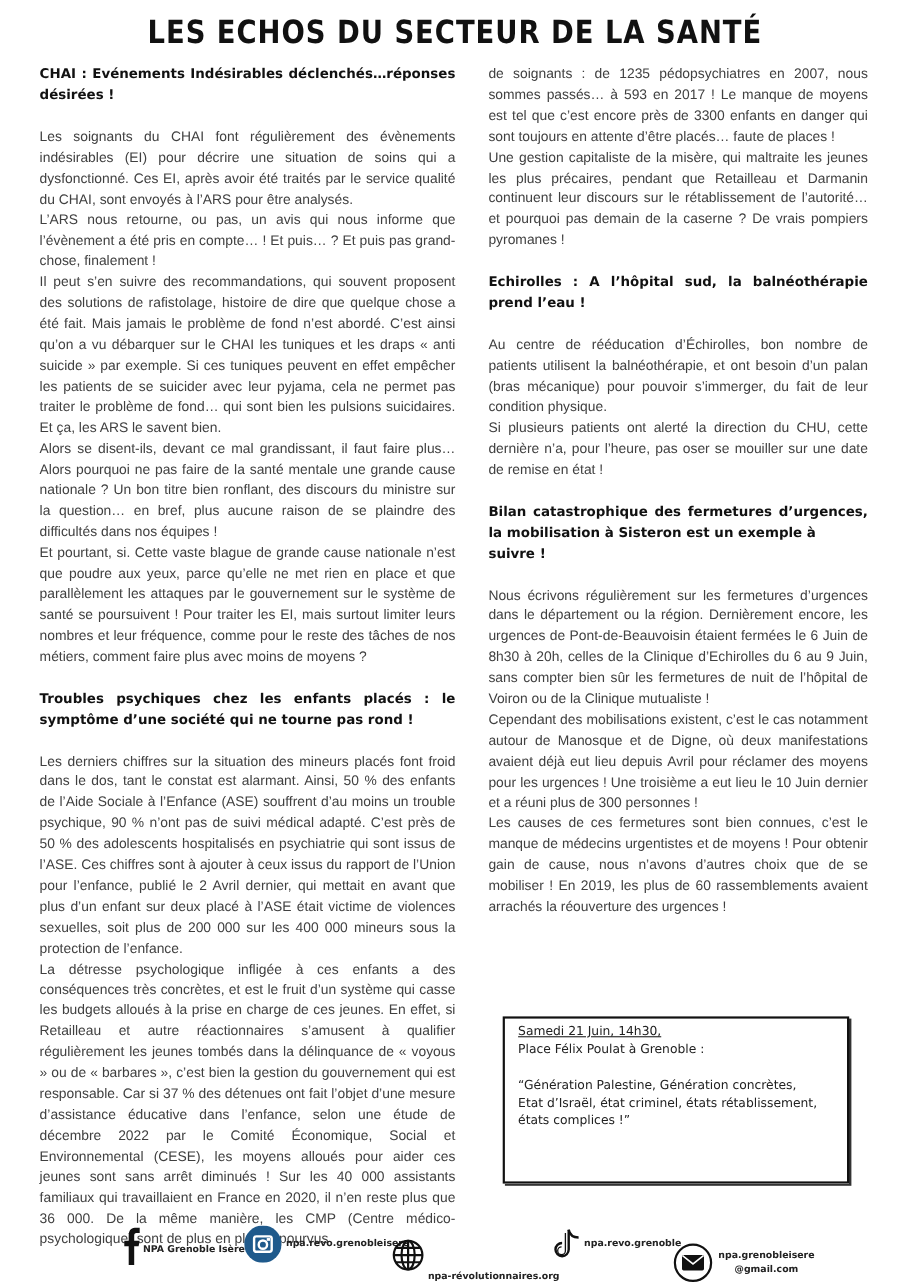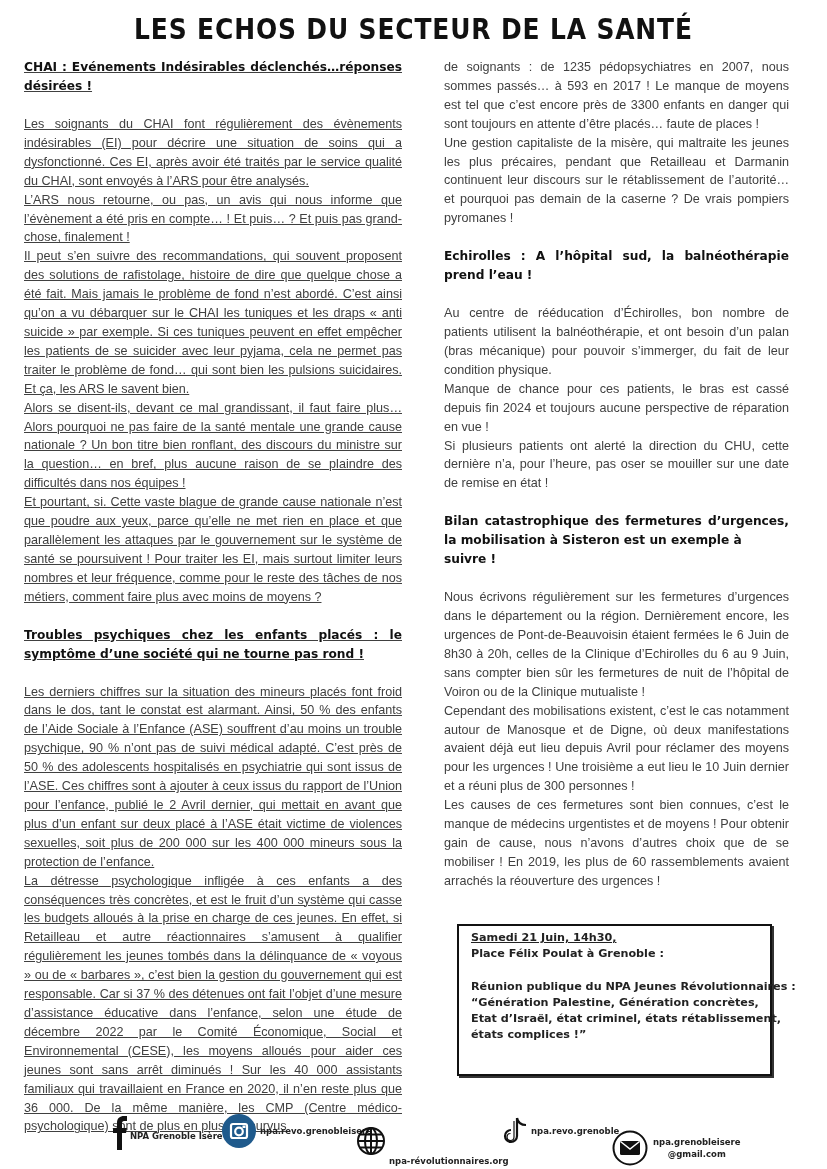--- a/index.html
+++ b/index.html
@@ -7,32 +7,32 @@
   .title {
     position: absolute; left: 0; top: 12px; width: 827px; text-align: center;
     font-family: "DejaVu Sans", sans-serif; font-weight: bold; font-size: 29px;
     letter-spacing: 1px; color: #111; transform: scaleX(0.86); transform-origin: center;
   }
   .col {
     position: absolute; top: 58px;
     font-family: "Liberation Sans", sans-serif; font-size: 12.6px; line-height: 18.9px;
     text-align: justify; color: #404040;
   }
-  .col-left { left: 24px; width: 378px; text-decoration: underline; }
+  .col-left { left: 36px; width: 378px; }
   .col-right { left: 444px; width: 345px; }
   .col p { margin: 0; }
   .col h2 {
     margin: 0; font-family: "DejaVu Sans", sans-serif; font-weight: bold;
     font-size: 12.2px; line-height: 19px; color: #111; text-align: justify;
   }
   .gap { height: 19px; }
   .events {
     position: absolute; left: 457px; top: 924px; width: 315px; height: 152px;
     border: 2px solid #111; box-shadow: 2px 2px 0 #333;
-    font-family: "DejaVu Sans", sans-serif; font-weight: bold; font-size: 11.2px;
+    font-family: "DejaVu Sans", sans-serif; font-weight: normal; font-size: 11.2px;
     line-height: 16.2px; color: #222; padding: 4px 0 0 12px; box-sizing: border-box;
   }
   .events p { margin: 0; white-space: nowrap; }
   .events .u { text-decoration: underline; }
   .footer {
     position: absolute; left: 0; top: 1112px; width: 827px; height: 50px;
     font-family: "DejaVu Sans", sans-serif; font-weight: bold; font-size: 8.5px; color: #222;
   }
   .fi { position: absolute; display: flex; align-items: center; }
   .ic { display: inline-block; }
@@ -57,38 +57,36 @@
   <p>La détresse psychologique infligée à ces enfants a des conséquences très concrètes, et est le fruit d’un système qui casse les budgets alloués à la prise en charge de ces jeunes. En effet, si Retailleau et autre réactionnaires s’amusent à qualifier régulièrement les jeunes tombés dans la délinquance de « voyous » ou de « barbares », c’est bien la gestion du gouvernement qui est responsable. Car si 37 % des détenues ont fait l’objet d’une mesure d’assistance éducative dans l’enfance, selon une étude de décembre 2022 par le Comité Économique, Social et Environnemental (CESE), les moyens alloués pour aider ces jeunes sont sans arrêt diminués ! Sur les 40 000 assistants familiaux qui travaillaient en France en 2020, il n’en reste plus que 36 000. De la même manière, les CMP (Centre médico-psychologique) sont de plus en plus dépourvus</p>
 </div>
 
 <div class="col col-right">
   <p>de soignants : de 1235 pédopsychiatres en 2007, nous sommes passés… à 593 en 2017 ! Le manque de moyens est tel que c’est encore près de 3300 enfants en danger qui sont toujours en attente d’être placés… faute de places !</p>
   <p>Une gestion capitaliste de la misère, qui maltraite les jeunes les plus précaires, pendant que Retailleau et Darmanin continuent leur discours sur le rétablissement de l’autorité… et pourquoi pas demain de la caserne ? De vrais pompiers pyromanes !</p>
   <div class="gap"></div>
   <h2>Echirolles : A l’hôpital sud, la balnéothérapie prend l’eau !</h2>
   <div class="gap"></div>
   <p>Au centre de rééducation d’Échirolles, bon nombre de patients utilisent la balnéothérapie, et ont besoin d’un palan (bras mécanique) pour pouvoir s’immerger, du fait de leur condition physique.</p>
-  <p>Manque de chance pour ces patients, le bras est cassé depuis fin 2024 et toujours aucune perspective de réparation en vue !</p>
   <p>Si plusieurs patients ont alerté la direction du CHU, cette dernière n’a, pour l’heure, pas oser se mouiller sur une date de remise en état !</p>
   <div class="gap"></div>
   <h2>
     <span>Bilan catastrophique des fermetures d’urgences, la mobilisation à Sisteron est un exemple à</span><br>
     <span>suivre !</span>
   </h2>
   <div class="gap"></div>
   <p>Nous écrivons régulièrement sur les fermetures d’urgences dans le département ou la région. Dernièrement encore, les urgences de Pont-de-Beauvoisin étaient fermées le 6 Juin de 8h30 à 20h, celles de la Clinique d’Echirolles du 6 au 9 Juin, sans compter bien sûr les fermetures de nuit de l’hôpital de Voiron ou de la Clinique mutualiste !</p>
   <p>Cependant des mobilisations existent, c’est le cas notamment autour de Manosque et de Digne, où deux manifestations avaient déjà eut lieu depuis Avril pour réclamer des moyens pour les urgences ! Une troisième a eut lieu le 10 Juin dernier et a réuni plus de 300 personnes !</p>
   <p>Les causes de ces fermetures sont bien connues, c’est le manque de médecins urgentistes et de moyens ! Pour obtenir gain de cause, nous n’avons d’autres choix que de se mobiliser ! En 2019, les plus de 60 rassemblements avaient arrachés la réouverture des urgences !</p>
 </div>
 
 <div class="events">
   <p class="u">Samedi 21 Juin, 14h30,</p>
   <p>Place Félix Poulat à Grenoble :</p>
   <p>&nbsp;</p>
-  <p>Réunion publique du NPA Jeunes Révolutionnaires :</p>
   <p>“Génération Palestine, Génération concrètes,</p>
   <p>Etat d’Israël, état criminel, états rétablissement,</p>
   <p>états complices !”</p>
 </div>
 
 <div class="footer">
   <div class="fi" style="left:112px; top:4px;">
     <svg class="ic" width="16" height="34" viewBox="0 0 16 34">
       <path d="M5 34 V17 H1 V12 H5 V7 C5 2 8 0 12 0 H15 V5 H12 C10.5 5 10 6 10 7.5 V12 H15 L14 17 H10 V34 Z" fill="#111"></path>
     </svg>

